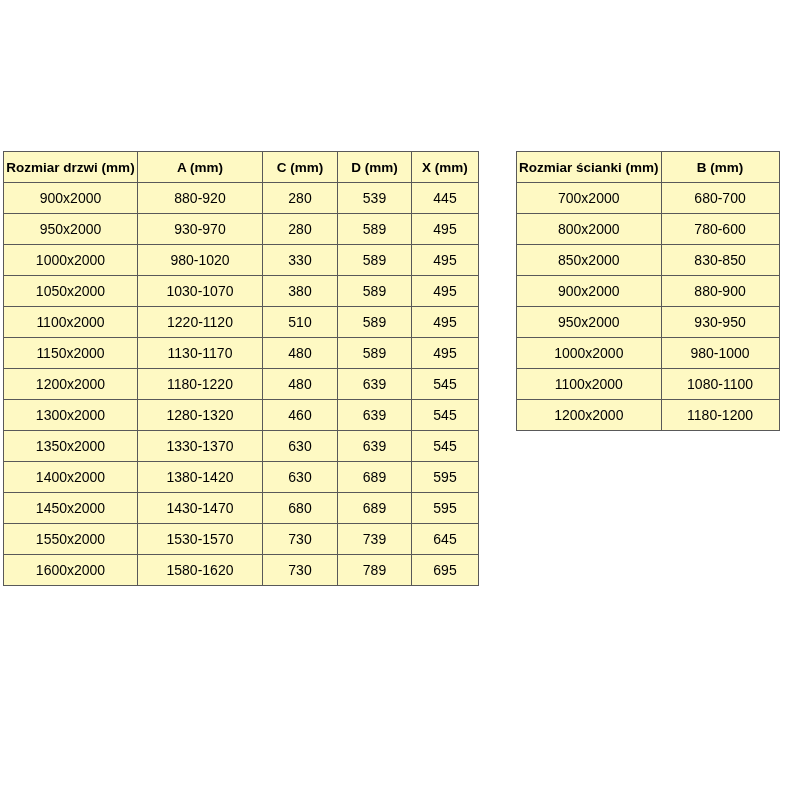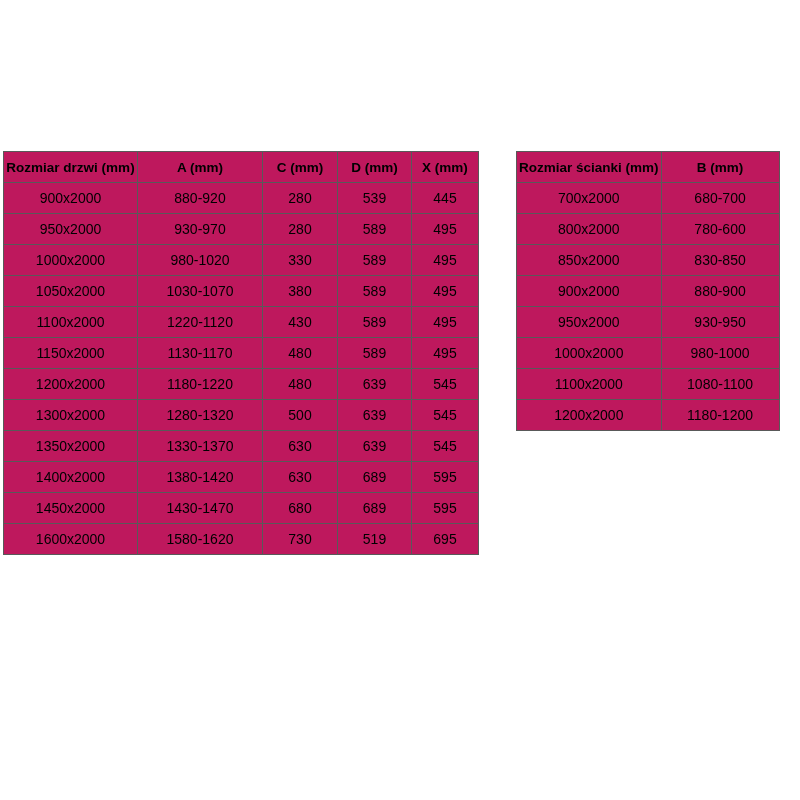--- a/index.html
+++ b/index.html
@@ -20,21 +20,21 @@
   }
   .spec-table-wrap {
     position: absolute;
     top: 151px;
   }
   .spec-table-wrap.doors { left: 3px; }
   .spec-table-wrap.walls { left: 516px; }
   table.spec {
     border-collapse: collapse;
     table-layout: fixed;
-    background: #be185d;
+    background: #fef9c3;
   }
   table.spec th,
   table.spec td {
     border: 1px solid #595959;
     height: 30px;
     text-align: center;
     vertical-align: middle;
     padding: 0 2px;
     white-space: nowrap;
     overflow: hidden;
@@ -107,42 +107,42 @@
           <tr>
             <td>1050x2000</td>
             <td>1030-1070</td>
             <td>380</td>
             <td>589</td>
             <td>495</td>
           </tr>
           <tr>
             <td>1100x2000</td>
             <td>1220-1120</td>
-            <td>430</td>
+            <td>510</td>
             <td>589</td>
             <td>495</td>
           </tr>
           <tr>
             <td>1150x2000</td>
             <td>1130-1170</td>
             <td>480</td>
             <td>589</td>
             <td>495</td>
           </tr>
           <tr>
             <td>1200x2000</td>
             <td>1180-1220</td>
             <td>480</td>
             <td>639</td>
             <td>545</td>
           </tr>
           <tr>
             <td>1300x2000</td>
             <td>1280-1320</td>
-            <td>500</td>
+            <td>460</td>
             <td>639</td>
             <td>545</td>
           </tr>
           <tr>
             <td>1350x2000</td>
             <td>1330-1370</td>
             <td>630</td>
             <td>639</td>
             <td>545</td>
           </tr>
@@ -154,24 +154,31 @@
             <td>595</td>
           </tr>
           <tr>
             <td>1450x2000</td>
             <td>1430-1470</td>
             <td>680</td>
             <td>689</td>
             <td>595</td>
           </tr>
           <tr>
+            <td>1550x2000</td>
+            <td>1530-1570</td>
+            <td>730</td>
+            <td>739</td>
+            <td>645</td>
+          </tr>
+          <tr>
             <td>1600x2000</td>
             <td>1580-1620</td>
             <td>730</td>
-            <td>519</td>
+            <td>789</td>
             <td>695</td>
           </tr>
         </tbody>
     </table>
   </div>
 
   <div class="spec-table-wrap walls">
     <table class="spec walls">
       <colgroup>
         <col class="c0">

